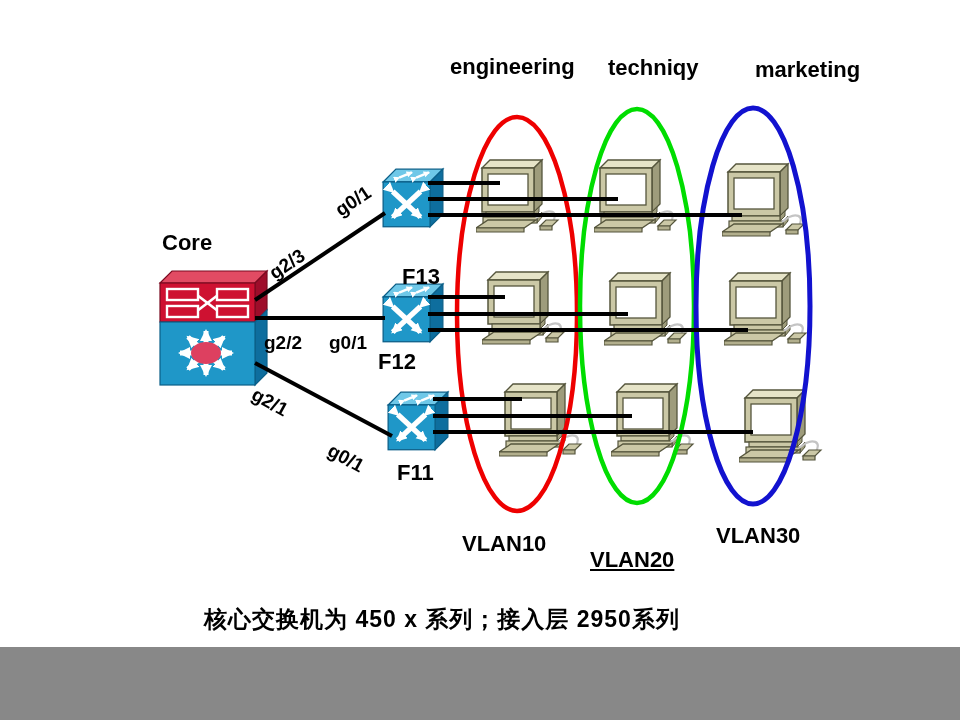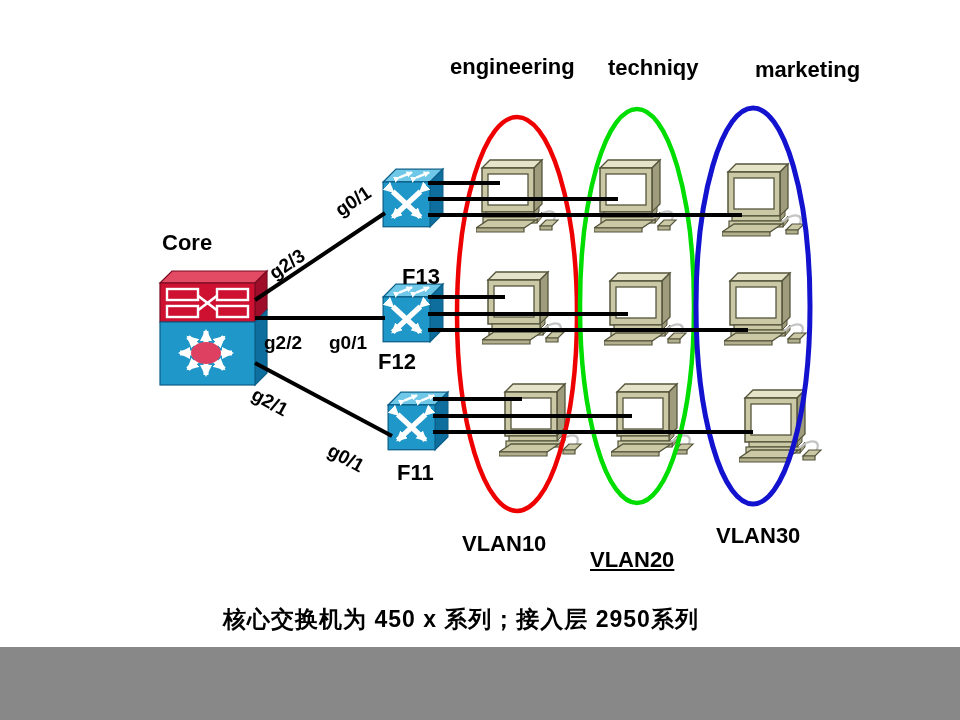--- a/index.html
+++ b/index.html
@@ -155,14 +155,14 @@
   <span class="lbl port rot" style="left:346px;top:458px;transform:translate(-50%,-50%) rotate(29deg);">g0/1</span>
 
   <span class="lbl devname" style="left:402px;top:238px;margin-top:28px;">F13</span>
   <span class="lbl devname" style="left:378px;top:351px;">F12</span>
   <span class="lbl devname" style="left:397px;top:462px;">F11</span>
 
   <span class="lbl vlan" style="left:462px;top:533px;text-align:right;">VLAN10</span>
   <span class="lbl vlan" style="left:590px;top:549px;text-decoration:underline;">VLAN20</span>
   <span class="lbl vlan" style="left:716px;top:525px;">VLAN30</span>
 
-  <span class="lbl note" style="left:223px;top:608px;">核心交换机为  450 x 系列；接入层  2950系列</span>
+  <span class="lbl note" style="left:204px;top:608px;">核心交换机为  450 x 系列；接入层  2950系列</span>
 </div>
 
 </body></html>

